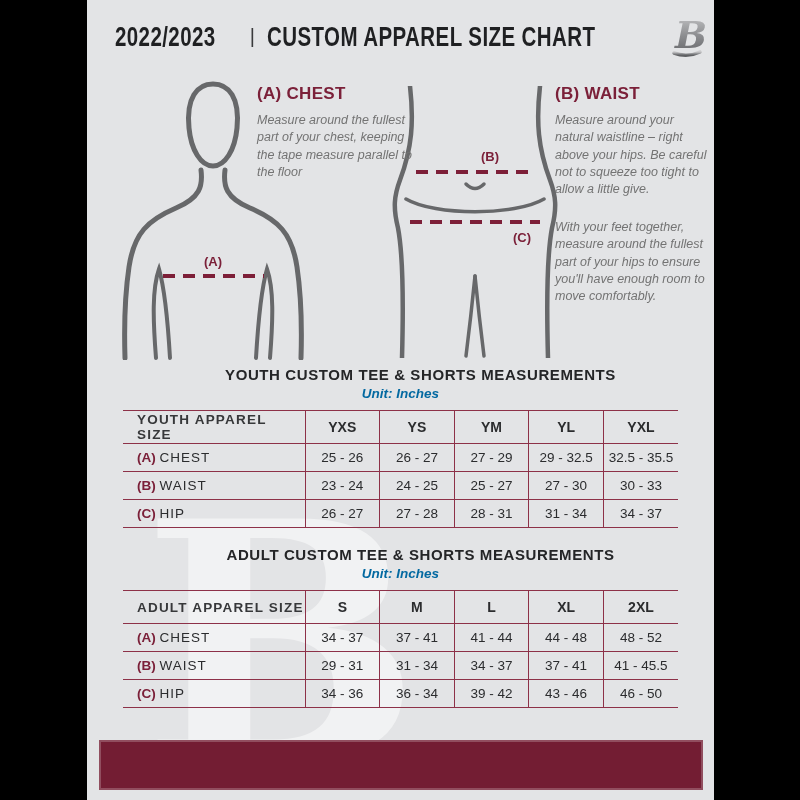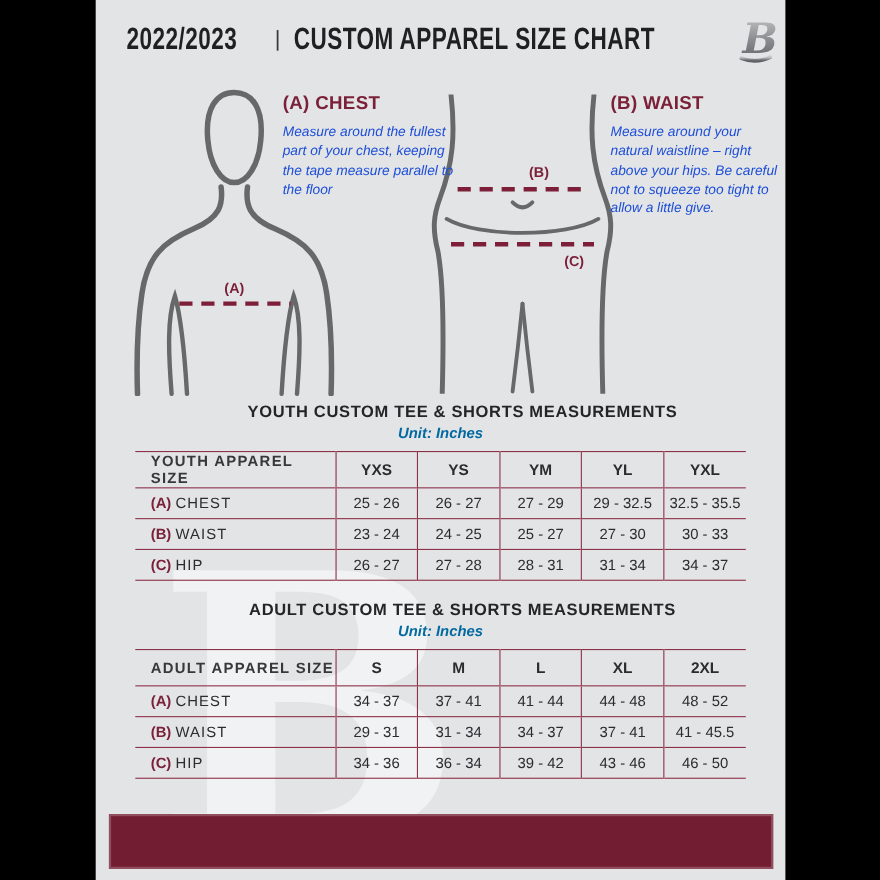--- a/index.html
+++ b/index.html
@@ -15,21 +15,21 @@
   .title-wrap { display:flex; align-items:center; gap:12px; white-space:nowrap; }
   .doc-title { font-size:25px; font-weight:700; color:#1f2022; letter-spacing:.5px;
                display:inline-block; transform:scale(.82,1.12); transform-origin:left center; }
   .title-sep { font-size:20px; font-weight:300; color:#3a3a3c; }
   .brand-wrap { margin-left:auto; display:flex; align-items:center; gap:10px; }
 
   
   .fig { position:absolute; }
   .guide-block { position:absolute; width:155px; z-index:2; }
   .guide-heading { font-size:17px; font-weight:800; color:#7b2039; letter-spacing:.3px; margin-bottom:8px; }
-  .guide-body { font-size:12.5px; font-style:italic; font-weight:500; color:#1d4ed8; line-height:1.38; }
+  .guide-body { font-size:12.5px; font-style:italic; font-weight:500; color:#737373; line-height:1.38; }
 
   
   .section-title { position:absolute; left:0; width:100%; text-align:center;
                    font-size:15px; font-weight:700; color:#242527; letter-spacing:.6px; z-index:2;padding-left:40px; }
   .section-sub { position:absolute; left:0; width:100%; text-align:center;
                  font-size:13.5px; font-style:italic; font-weight:600; color:#0369a1; z-index:2; }
   table.size-table { position:absolute; left:36px; width:555px; border-collapse:collapse;
                      table-layout:fixed; z-index:2; background:transparent; }
   table.size-table col.lbl { width:182px; }
   table.size-table tr { border-bottom:1.5px solid #8d3148; }
@@ -110,20 +110,21 @@
 
   <div class="guide-block" style="left:170px; top:84px;">
     <div class="guide-heading">(A) CHEST</div>
     <div class="guide-body">Measure around the fullest part of your chest, keeping the tape measure parallel to the floor</div>
   </div>
   <div class="guide-block" style="left:468px; top:84px;">
     <div class="guide-heading">(B) WAIST</div>
     <div class="guide-body">Measure around your natural waistline – right above your hips. Be careful not to squeeze too tight to allow a little give.</div>
   </div>
   <div class="guide-block" style="left:468px; top:219px;">
+    <div class="guide-body">With your feet together, measure around the fullest part of your hips to ensure you'll have enough room to move comfortably.</div>
   </div>
 
   <div class="section-title" style="top:366px;">YOUTH CUSTOM TEE &amp; SHORTS MEASUREMENTS</div>
   <div class="section-sub" style="top:386px;">Unit: Inches</div>
   <table class="size-table" style="top:410px;">
     <colgroup>
         <col class="lbl">
         <col>
         <col>
         <col>

